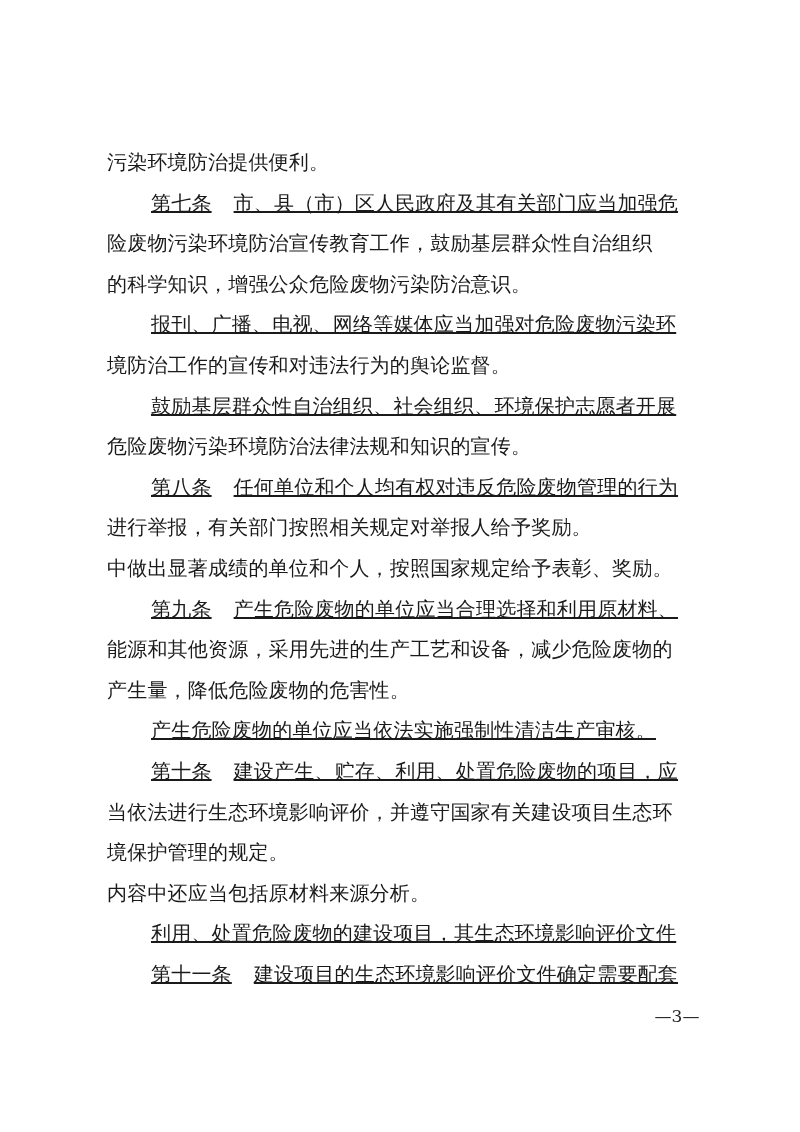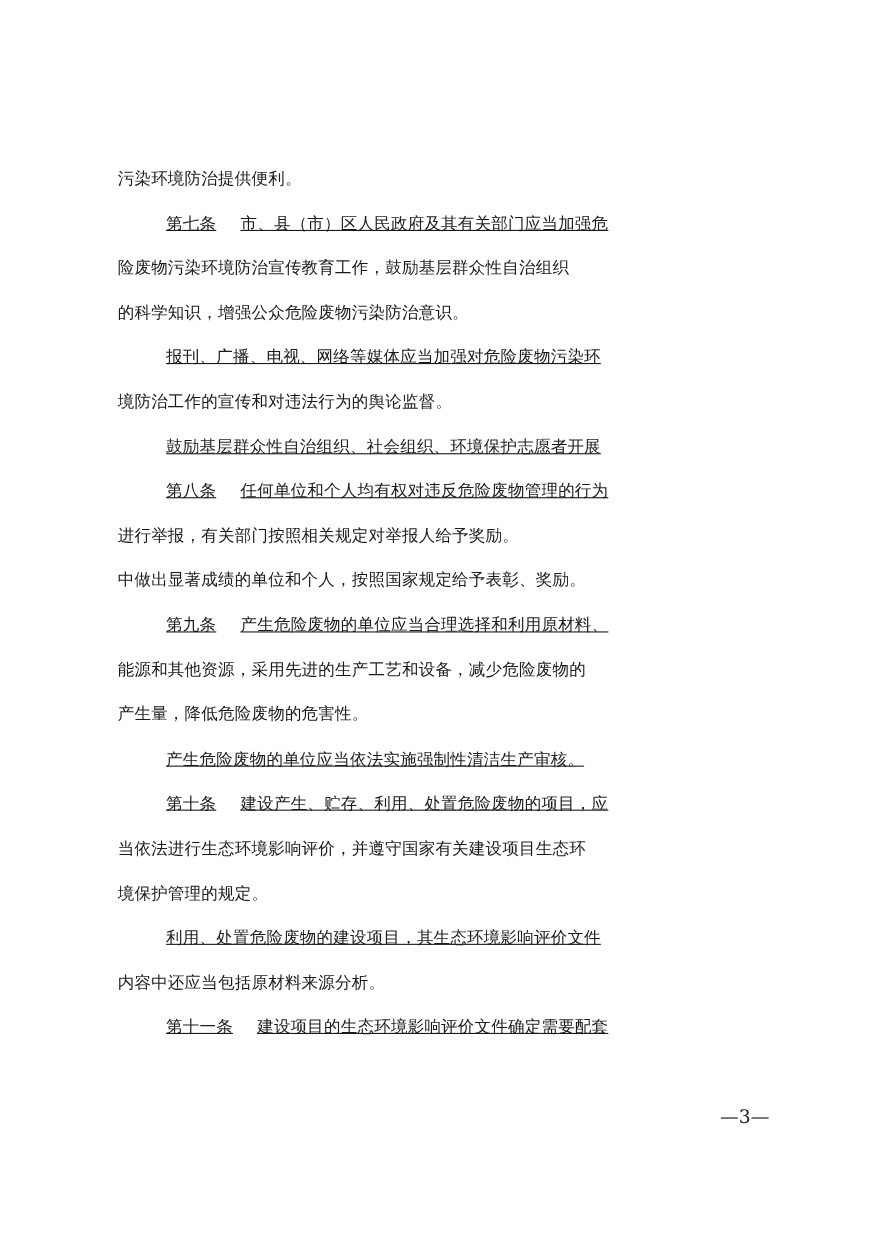--- a/index.html
+++ b/index.html
@@ -2,21 +2,21 @@
 <html><head>
 <meta charset="utf-8">
 <style>
   html, body { margin: 0; padding: 0; background: #ffffff; }
   body { width: 800px; height: 1132px; position: relative; overflow: hidden; }
   .page { position: absolute; left: 0; top: 0; width: 800px; height: 1132px; background: #fff; }
   .text-block { position: absolute; left: 107px; top: 142px; width: 592px; }
   .line {
     height: 40.6px; line-height: 40.6px;
     font-family: "DejaVu Sans", "Liberation Sans", sans-serif;
-    font-size: 15px; color: #1a1a1a; white-space: nowrap;
+    font-size: 20px; color: #1a1a1a; white-space: nowrap;
     letter-spacing: 0.2px;
   }
   .indent { padding-left: 44px; text-decoration: underline; }
   .gap { display: inline-block; width: 22px; }
   .page-number {
     position: absolute; left: 640px; top: 1006px; width: 74px; text-align: center;
     font-family: "DejaVu Serif", "Liberation Serif", serif; font-size: 17px; color: #222;
   }
 </style>
 </head>
@@ -24,28 +24,29 @@
 
 <div class="page">
   <div class="text-block">
     <div class="line"><span>污染环境防治提供便利。</span></div>
     <div class="line indent"><span>第七条</span><span class="gap"></span><span>市、县（市）区人民政府及其有关部门应当加强危</span></div>
     <div class="line"><span>险废物污染环境防治宣传教育工作，鼓励基层群众性自治组织</span></div>
     <div class="line"><span>的科学知识，增强公众危险废物污染防治意识。</span></div>
     <div class="line indent"><span>报刊、广播、电视、网络等媒体应当加强对危险废物污染环</span></div>
     <div class="line"><span>境防治工作的宣传和对违法行为的舆论监督。</span></div>
     <div class="line indent"><span>鼓励基层群众性自治组织、社会组织、环境保护志愿者开展</span></div>
+    <div class="line"><span>危险废物污染环境防治法律法规和知识的宣传。</span></div>
     <div class="line indent"><span>第八条</span><span class="gap"></span><span>任何单位和个人均有权对违反危险废物管理的行为</span></div>
     <div class="line"><span>进行举报，有关部门按照相关规定对举报人给予奖励。</span></div>
     <div class="line"><span>中做出显著成绩的单位和个人，按照国家规定给予表彰、奖励。</span></div>
     <div class="line indent"><span>第九条</span><span class="gap"></span><span>产生危险废物的单位应当合理选择和利用原材料、</span></div>
     <div class="line"><span>能源和其他资源，采用先进的生产工艺和设备，减少危险废物的</span></div>
     <div class="line"><span>产生量，降低危险废物的危害性。</span></div>
     <div class="line indent"><span>产生危险废物的单位应当依法实施强制性清洁生产审核。</span></div>
     <div class="line indent"><span>第十条</span><span class="gap"></span><span>建设产生、贮存、利用、处置危险废物的项目，应</span></div>
     <div class="line"><span>当依法进行生态环境影响评价，并遵守国家有关建设项目生态环</span></div>
     <div class="line"><span>境保护管理的规定。</span></div>
+    <div class="line"><span>内容中还应当包括原材料来源分析。</span></div>
     <div class="line indent"><span>利用、处置危险废物的建设项目，其生态环境影响评价文件</span></div>
-    <div class="line"><span>内容中还应当包括原材料来源分析。</span></div>
     <div class="line indent"><span>第十一条</span><span class="gap"></span><span>建设项目的生态环境影响评价文件确定需要配套</span></div>
   </div>
   <div class="page-number">—3—</div>
 </div>
 
 </body></html>

